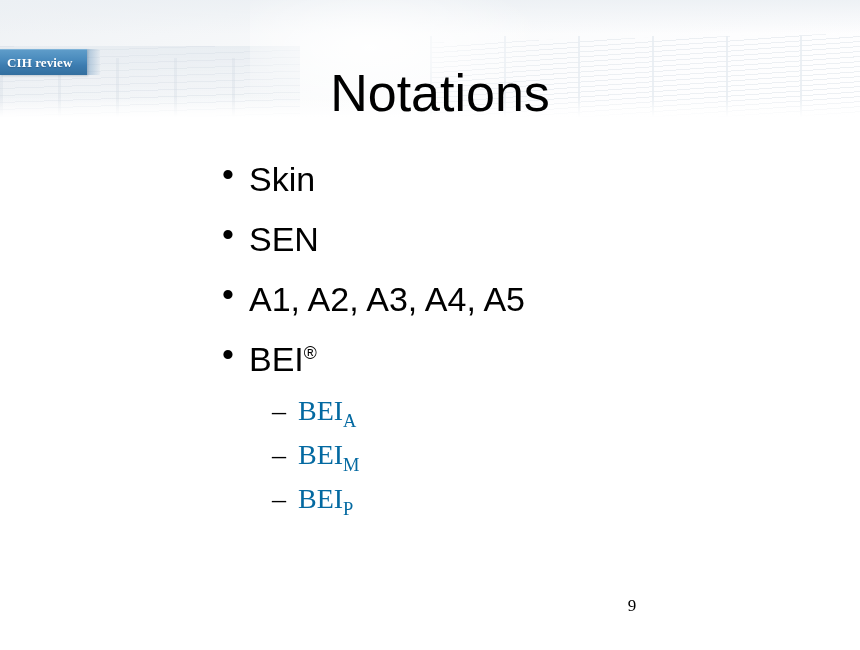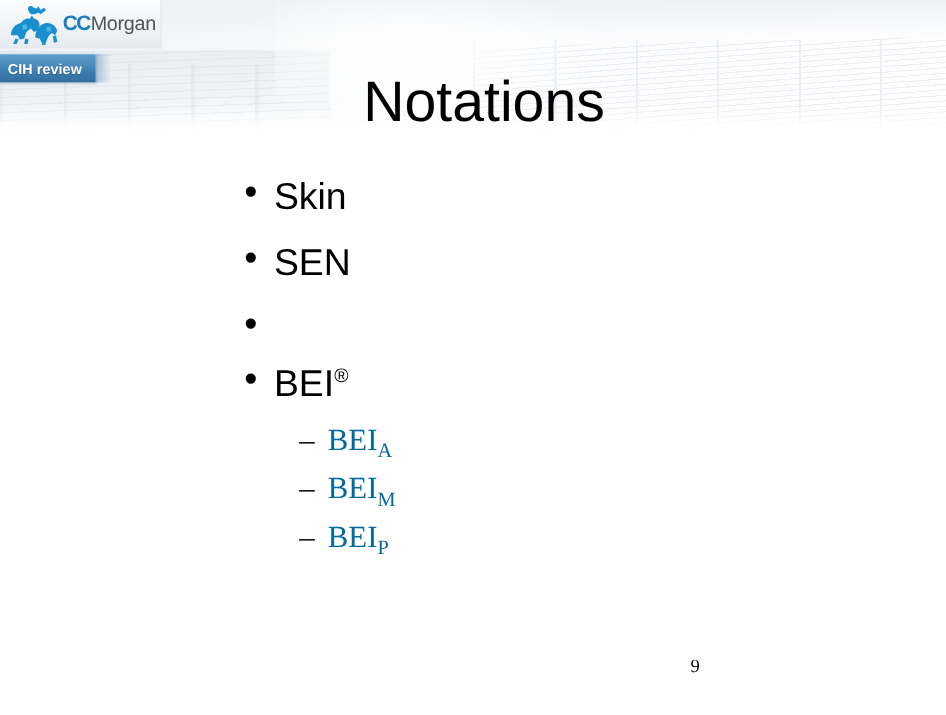--- a/index.html
+++ b/index.html
@@ -153,21 +153,21 @@
     background: linear-gradient(180deg, #5e9cc9 0%, #4a8bbd 38%, #3c7cb0 62%, #336f9f 100%);
     border-top: 1px solid #7fb3d8;
     display: flex;
     align-items: center;
     box-sizing: border-box;
     padding-left: 7px;
     box-shadow: 1px 1px 2px rgba(90,110,130,0.3);
   }
   #cih-badge-label {
     color: #ffffff;
-    font-family: Liberation Sans, sans-serif;
+    font-family: Liberation Serif, serif;
     font-weight: bold;
     font-size: 13px;
     letter-spacing: 0.1px;
     text-shadow: 0 1px 1px rgba(20,50,80,0.35);
   }
   #cih-badge-tail {
     position: absolute;
     left: 87px; top: 49px;
     width: 13px; height: 26px;
     background: linear-gradient(90deg, rgba(120,160,195,0.55) 0%, rgba(200,215,228,0.18) 100%);
@@ -273,43 +273,20 @@
   <div id="header-band">
     <div class="band-layer" id="band-soft-top"></div>
     <div class="band-layer" id="band-glass-left"></div>
     <div class="band-layer" id="band-blocks-left"></div>
     <div class="band-layer" id="band-stripes-right"></div>
     <div class="band-layer" id="band-verticals-right"></div>
     <div class="band-layer" id="band-highlight-mid"></div>
     <div class="band-layer" id="band-fade-bottom"></div>
   </div>
 
-  <div id="logo-plate">
-    <svg id="logo-mark" viewBox="0 0 52 40" aria-hidden="true">
-      <g fill="#1a8fd0">
-        <path d="M6 30 C6 24, 10 20, 15 19 C17 16, 20 14, 23 15 L25 12 L27 15 C30 15, 32 18, 32 21 L31 25 L27 27 L24 24 L20 27 L18 33 L14 34 L12 30 Z"></path>
-        <path d="M28 32 C28 25, 33 19, 39 19 C43 19, 47 22, 48 26 L46 30 L43 28 L40 31 L38 36 L34 37 L32 33 Z"></path>
-        <path d="M22 8 C24 5, 27 4, 29 6 L31 4 L33 7 L30 10 L27 11 L24 11 Z"></path>
-        <path d="M30 9 L36 5 L38 7 L33 11 Z"></path>
-        <circle cx="24" cy="6" r="2.6"></circle>
-        <path d="M10 33 L8 38 L11 38 L13 34 Z"></path>
-        <path d="M19 33 L18 38 L21 38 L22 34 Z"></path>
-        <path d="M35 35 L34 39 L37 39 L38 36 Z"></path>
-        <path d="M44 31 L45 37 L48 36 L47 30 Z"></path>
-      </g>
-      <g fill="#5fc0ea" opacity="0.75">
-        <path d="M16 21 L20 20 L21 24 L17 25 Z"></path>
-        <path d="M38 23 L42 22 L43 26 L39 27 Z"></path>
-      </g>
-    </svg>
-    <div id="logo-wordmark">
-      <span id="logo-cc">CC</span>
-      <span id="logo-name">Morgan</span>
-    </div>
-  </div>
 
   <div id="cih-badge-tail"></div>
   <div id="cih-badge">
     <span id="cih-badge-label">CIH review</span>
   </div>
 
   <div id="slide-title">Notations</div>
 
   <div id="body-list">
 
@@ -318,20 +295,21 @@
       <span class="bullet-text">Skin</span>
     </div>
 
     <div class="bullet-row">
       <span class="bullet-marker">•</span>
       <span class="bullet-text">SEN</span>
     </div>
 
     <div class="bullet-row wrap">
       <span class="bullet-marker">•</span>
+      <span class="bullet-text">A1, A2, A3, A4, A5</span>
     </div>
 
     <div class="bullet-row">
       <span class="bullet-marker">•</span>
       <span class="bullet-text"><span>BEI</span><sup>®</sup></span>
     </div>
 
     <div id="sub-list">
       <div class="sub-row">
         <span class="sub-marker">–</span>

